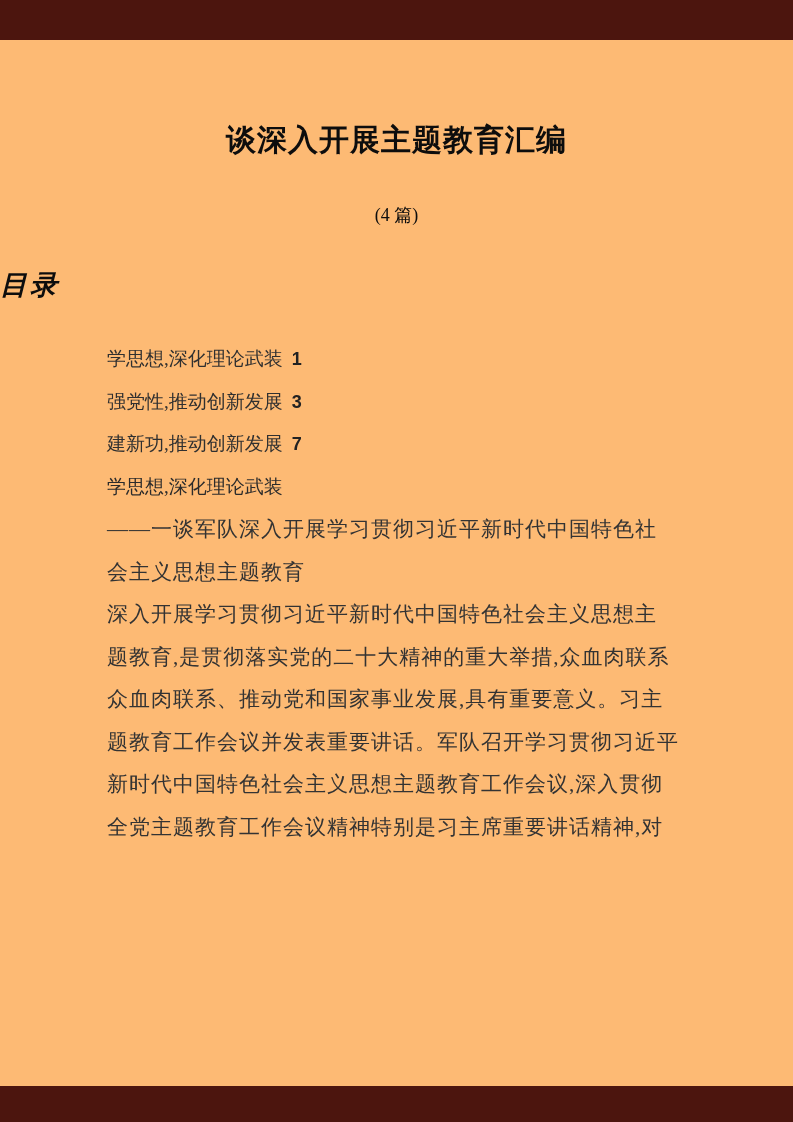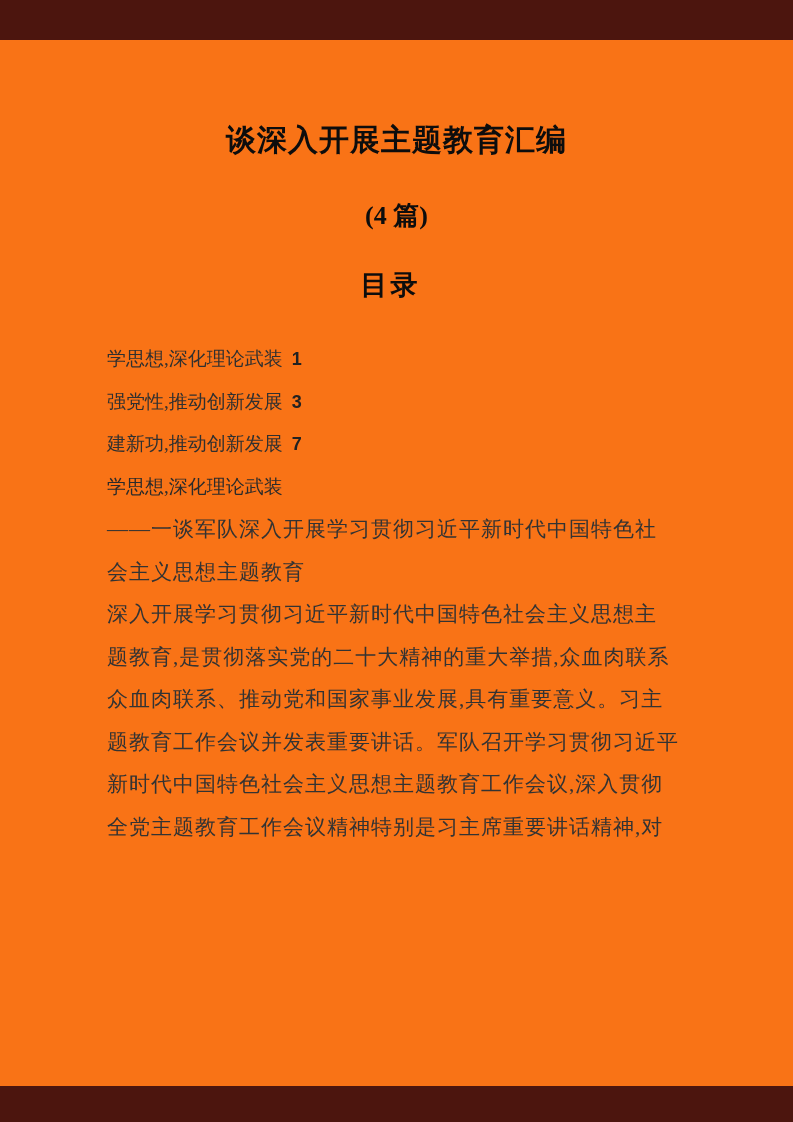--- a/index.html
+++ b/index.html
@@ -4,21 +4,21 @@
 <style>
   html, body {
     margin: 0;
     padding: 0;
     background: #ffffff;
   }
   .page {
     position: relative;
     width: 793px;
     height: 1122px;
-    background: #f97316;
+    background: #fdba74;
     overflow: hidden;
     font-family: "Liberation Serif", "DejaVu Serif", serif;
   }
   .bar {
     position: absolute;
     left: 0;
     width: 793px;
     background: #4c150e;
   }
   .bar.top { top: 0; height: 40px; }
@@ -36,37 +36,37 @@
     font-weight: bold;
     letter-spacing: 1px;
     color: #0d0d0d;
   }
   .doc-count {
     position: absolute;
     top: 200px;
     left: 0;
     width: 793px;
     text-align: center;
-    font-size: 26px;
+    font-size: 18px;
     line-height: 31px;
-    font-weight: bold;
+    font-weight: normal;
     color: #0d0d0d;
   }
   .toc-heading {
     position: absolute;
     top: 270px;
     left: 0;
     width: 781px;
     margin: 0;
-    text-align: center;
     font-size: 27px;
     line-height: 31px;
     font-weight: bold;
     letter-spacing: 3px;
     color: #0d0d0d;
+    font-style: italic;
   }
 
   .rows {
     position: absolute;
     top: 338px;
     left: 107px;
     width: 560px;
   }
   .row {
     line-height: 42.5px;

